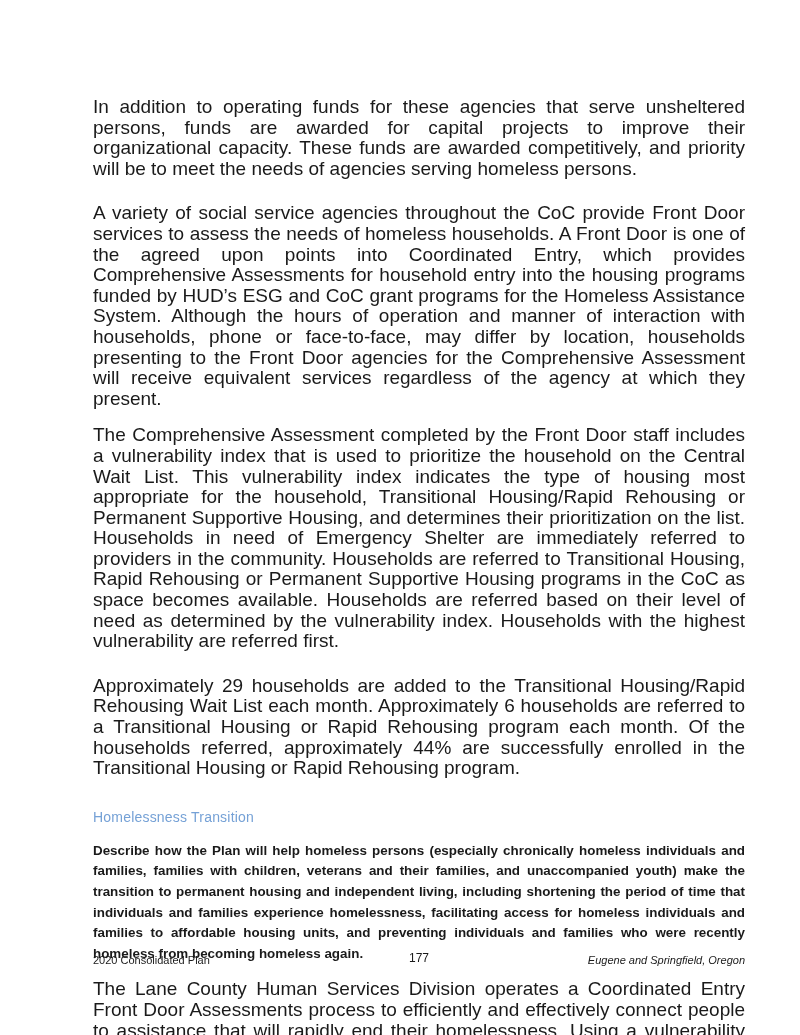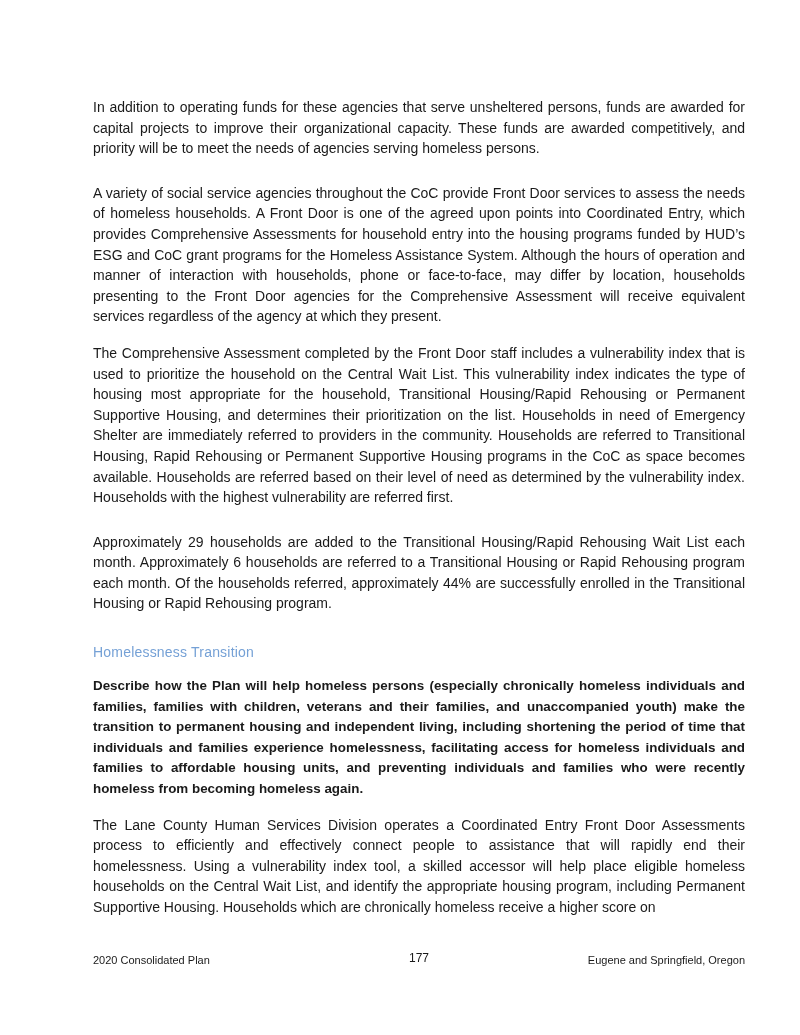--- a/index.html
+++ b/index.html
@@ -17,21 +17,21 @@
     overflow: hidden;
   }
   .content {
     position: absolute;
     left: 93px;
     top: 97px;
     width: 652px;
   }
   .content p.body {
     margin: 0 0 16px 0;
-    font-size: 14px;
+    font-size: 19px;
     line-height: 20.6px;
     text-align: justify;
   }
   .content p.body.mb-lg {
     margin-bottom: 24px;
   }
   h2.section-heading {
     font-size: 14px;
     font-weight: 400;
     letter-spacing: 0.2px;
@@ -66,20 +66,21 @@
     left: 0;
     right: 0;
     top: 0;
     text-align: center;
     font-size: 12px;
   }
   .footer .footer-right {
     position: absolute;
     right: 0;
     top: 3px;
+    font-style: italic;
   }
 </style>
 </head>
 <body>
 
 <div class="page">
 
   <div class="content">
     <p class="body mb-lg">In addition to operating funds for these agencies that serve unsheltered persons, funds are awarded for capital projects to improve their organizational capacity. These funds are awarded competitively, and priority will be to meet the needs of agencies serving homeless persons.</p>
 

